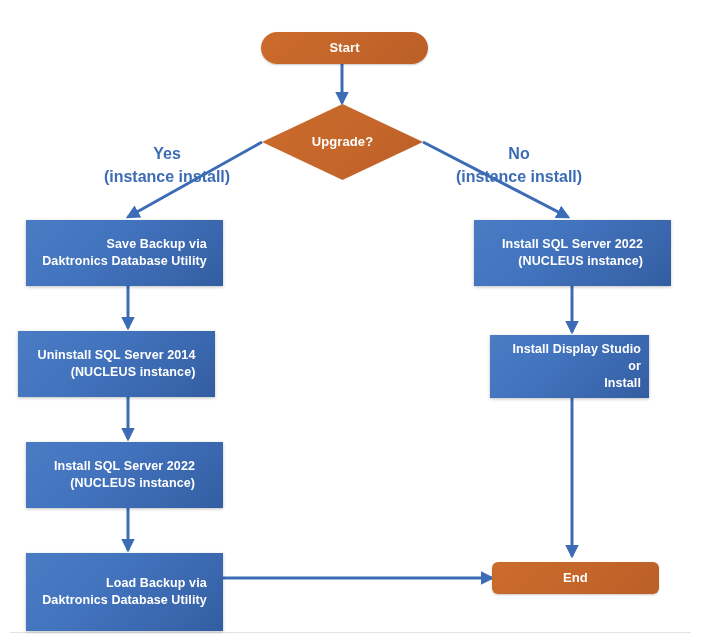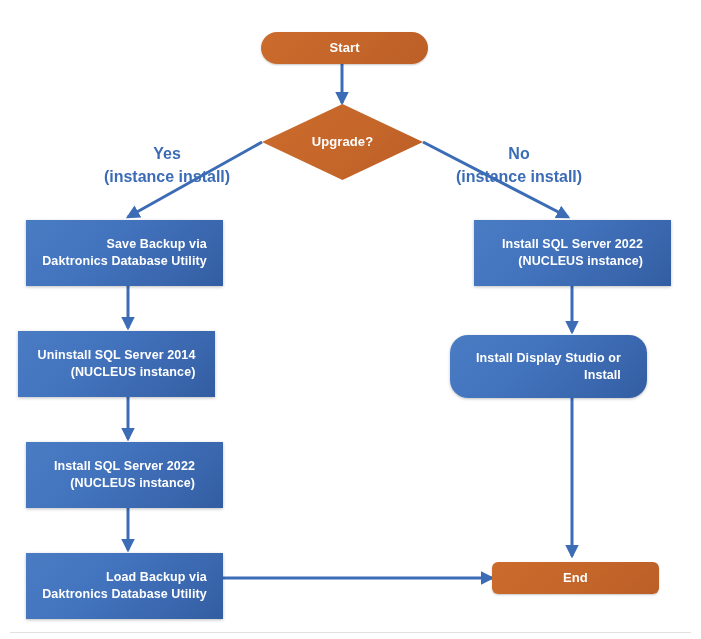--- a/index.html
+++ b/index.html
@@ -165,35 +165,35 @@
     </div>
   </div>
 
   <div class="node process" style="left:26px; top:442px; width:197px; height:66px;">
     <div>
       <span class="node-line">Install SQL Server 2022</span>
       <span class="node-line">(NUCLEUS instance)</span>
     </div>
   </div>
 
-  <div class="node process" style="left:26px; top:553px; width:197px; height:66px;">
+  <div class="node process" style="left:26px; top:553px; width:197px; height:78px;">
     <div>
       <span class="node-line">Load Backup via</span>
       <span class="node-line">Daktronics Database Utility</span>
     </div>
   </div>
 
   <div class="node process" style="left:474px; top:220px; width:197px; height:66px;">
     <div>
       <span class="node-line">Install SQL Server 2022</span>
       <span class="node-line">(NUCLEUS instance)</span>
     </div>
   </div>
 
-  <div class="node process" style="left:450px; top:335px; width:197px; height:63px;border-radius:18px;">
+  <div class="node process" style="left:490px; top:335px; width:159px; height:63px;">
     <div>
       <span class="node-line">Install Display Studio or</span>
       <span class="node-line">Install</span>
     </div>
   </div>
 
   <div class="node terminator" style="left:492px; top:562px; width:167px; height:32px;border-radius:6px;">
     <span>End</span>
   </div>
 

